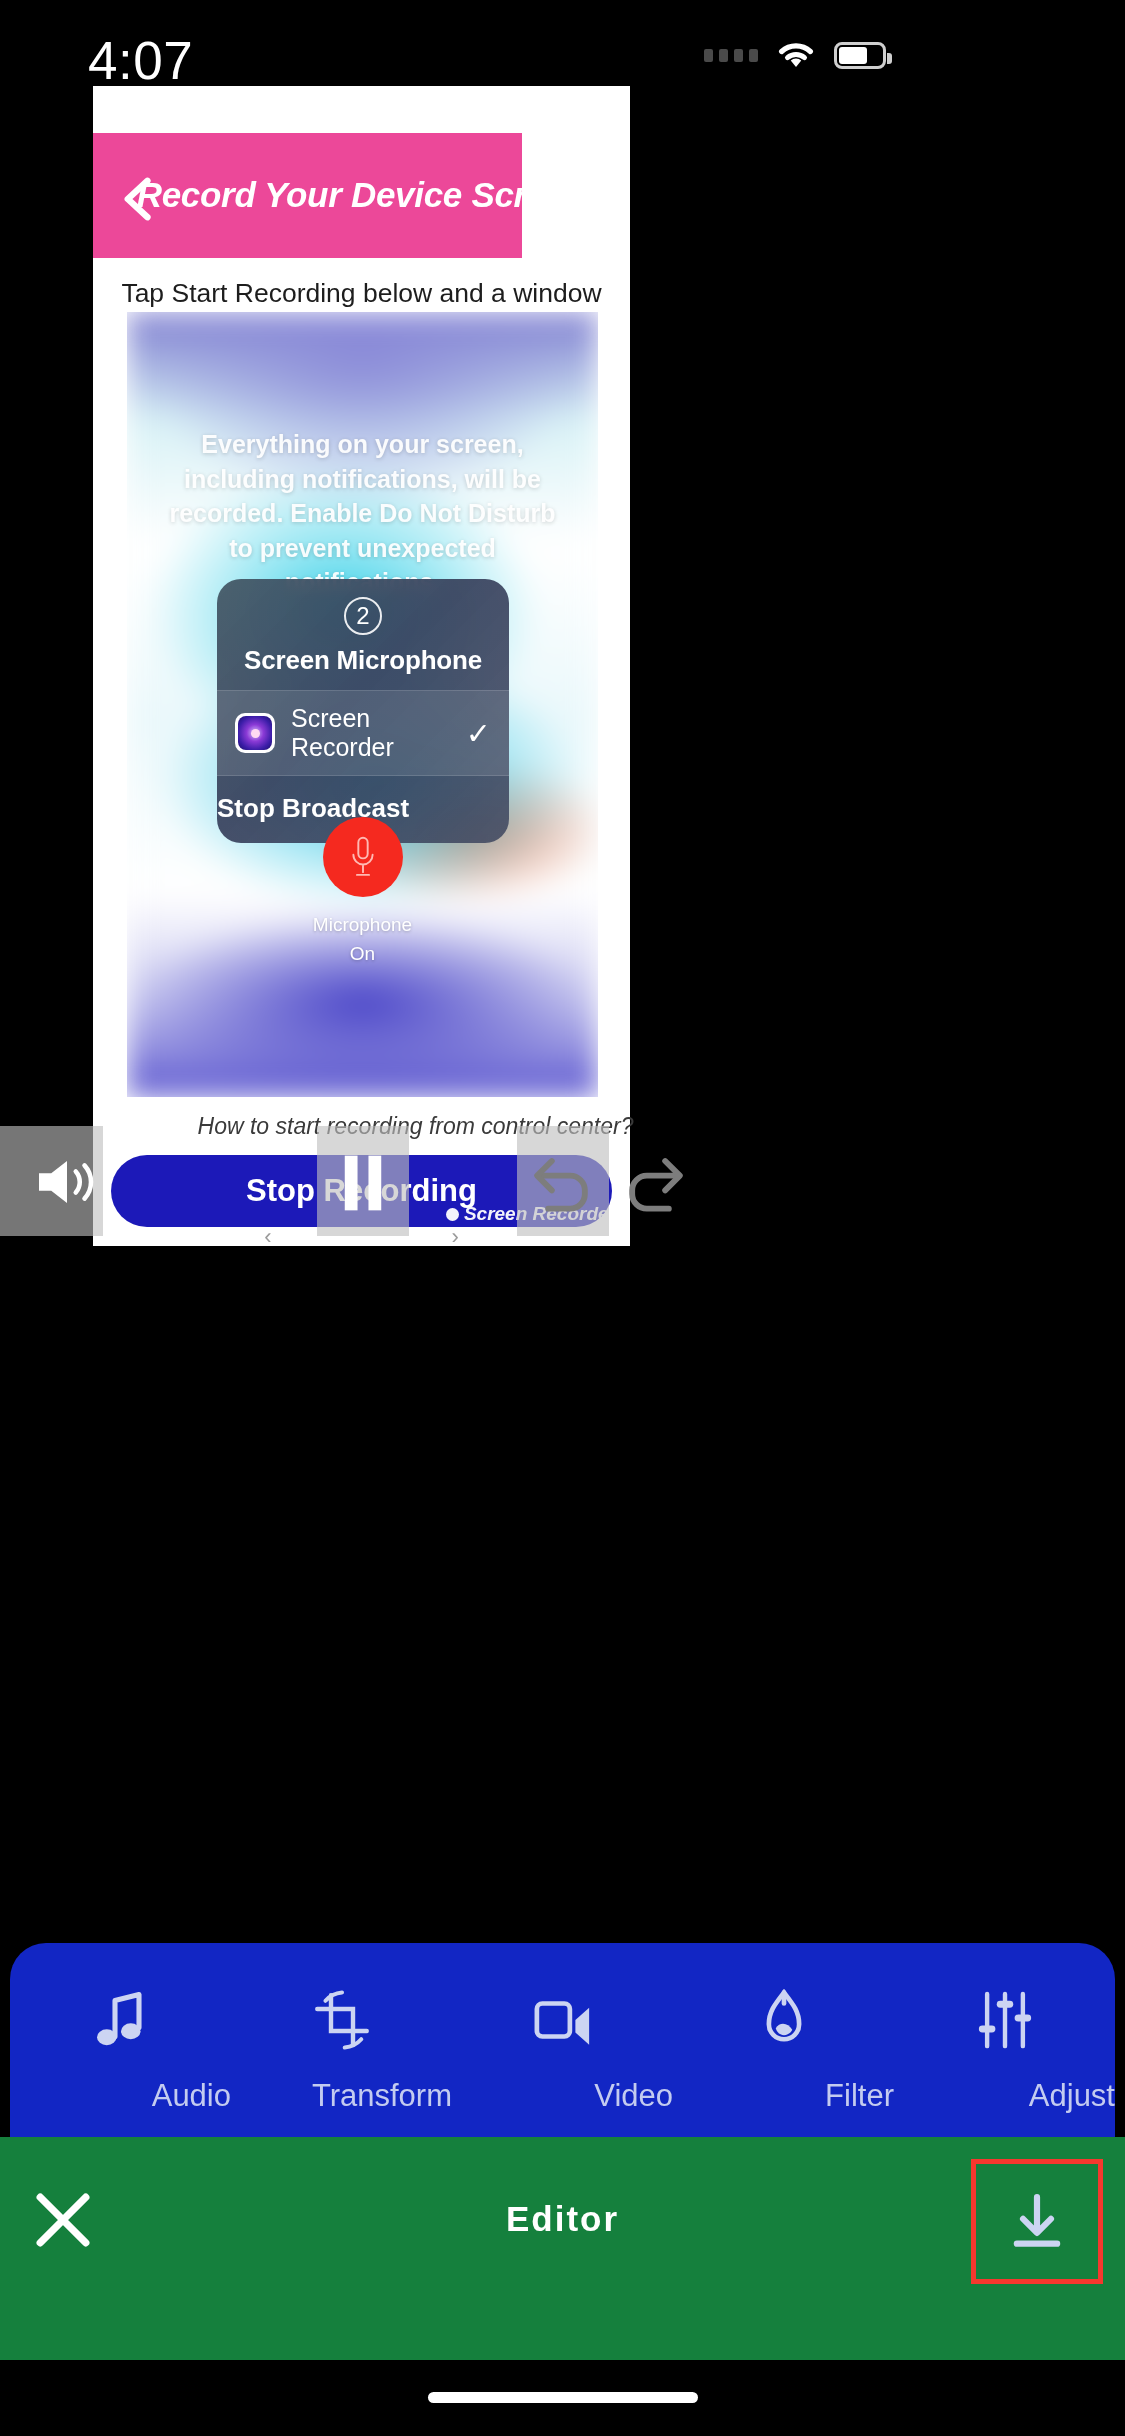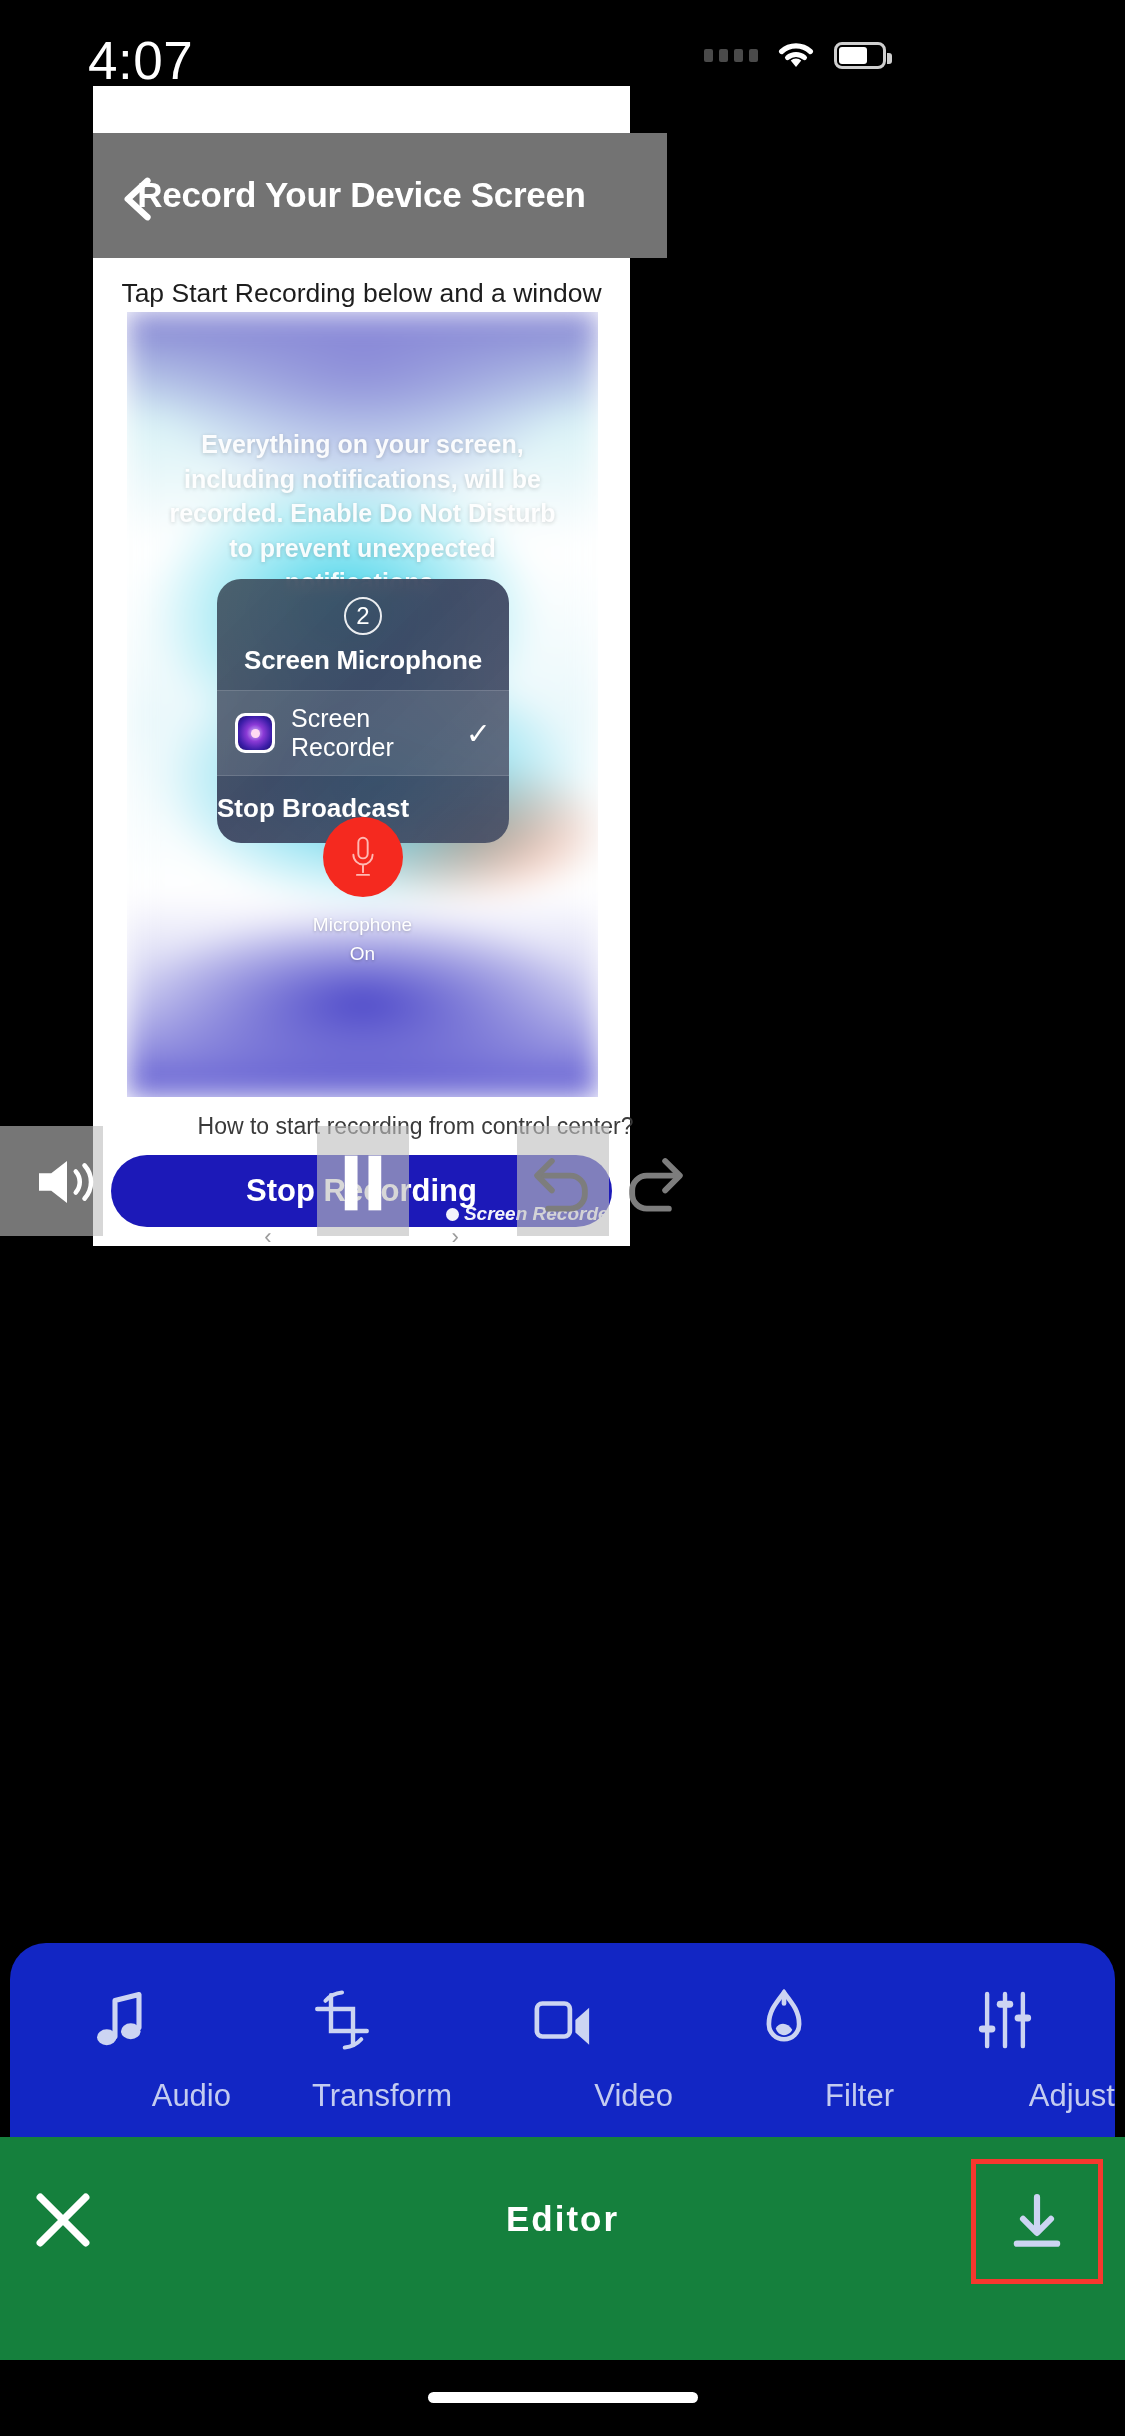--- a/index.html
+++ b/index.html
@@ -17,21 +17,21 @@
   .sb-dots i { display:block; width:9px; height:13px; background:#4a4a4a; border-radius:2px; }
   .sb-batt { width:52px; height:27px; border:3px solid #cfcfcf; border-radius:8px; position:relative;
              display:flex; align-items:center; }
   .sb-batt::after { content:""; position:absolute; right:-9px; top:8px; width:5px; height:11px;
                     background:#cfcfcf; border-radius:0 3px 3px 0; }
   .sb-batt b { display:block; height:17px; width:28px; margin-left:2px; background:#fff; border-radius:3px; }
 
   
   .preview { position:absolute; left:93px; top:86px; width:537px; height:1160px; background:#fff; }
 
-  .phHeader { position:absolute; left:0; top:47px; width:574px; height:125px; background:#737373; }
+  .phHeader { position:absolute; left:0; top:47px; width:429px; height:125px; background:#ec4899;font-style:italic; }
   .phBack { position:absolute; left:18px; top:38px; width:56px; height:56px; cursor:pointer; }
   .phBack svg { width:56px; height:56px; display:block; }
   .phTitle { position:absolute; left:0; top:42px; width:537px; text-align:center; color:#fff;
              font-size:35px; font-weight:700; letter-spacing:-.3px; }
 
   .phInstr { position:absolute; left:28px; top:190px; width:481px; text-align:center;
              color:#1d1d1d; font-size:26.5px; line-height:1.32; }
 
   
   .shot { position:absolute; left:34px; top:226px; width:471px; height:785px; overflow:hidden;
@@ -74,21 +74,21 @@
   
   .micWrap { position:absolute; left:0; top:505px; width:471px; text-align:center; }
   .micBtn { width:80px; height:80px; border-radius:50%; background:#f5291f; margin:0 auto;
             display:flex; align-items:center; justify-content:center; }
   .micBtn svg { width:34px; height:44px; }
   .micLbl { margin-top:13px; color:#fff; font-size:19px; line-height:1.55; font-weight:500;
             text-shadow:0 1px 3px rgba(0,0,0,.25); }
 
   
   .phFoot { position:absolute; left:0; top:1027px; width:645px; text-align:center;
-            color:#3a3a3a; font-size:23px; }
+            color:#3a3a3a; font-size:23px;font-style:italic; }
   .phBtn { position:absolute; left:18px; top:1069px; width:501px; height:72px; border-radius:36px;
            background:#1c19b8; color:#fff; font-size:31px; font-weight:700; display:flex;
            align-items:center; justify-content:center; cursor:pointer; }
   .phWm { position:absolute; right:14px; top:1117px; color:#fff; font-size:19px; font-weight:700;
           font-style:italic; display:flex; align-items:center; gap:5px; opacity:.95; }
   .phWm .dot { width:13px; height:13px; border-radius:50%; background:#fff; display:inline-block; }
   .phArrows { position:absolute; left:0; top:1138px; width:537px; display:flex;
               justify-content:center; gap:180px; color:#9b9b9b; font-size:22px; }
 
   

